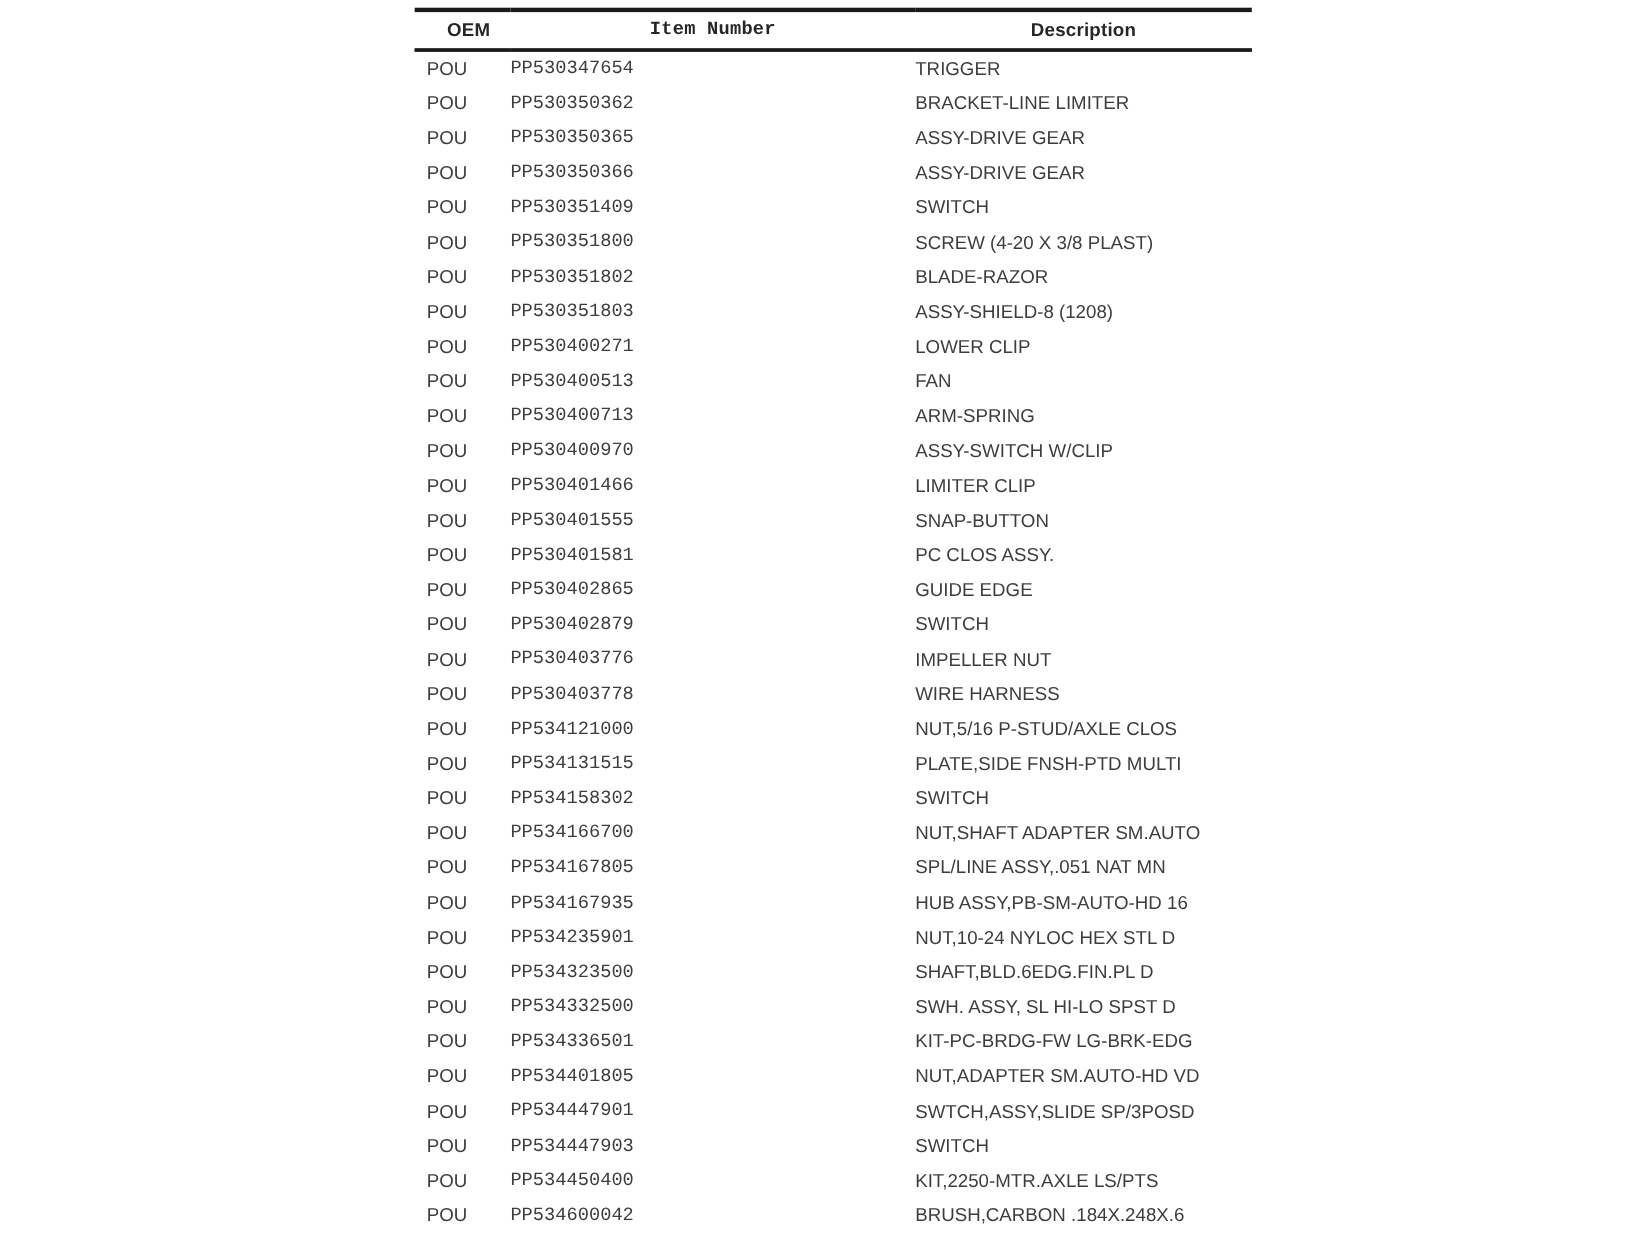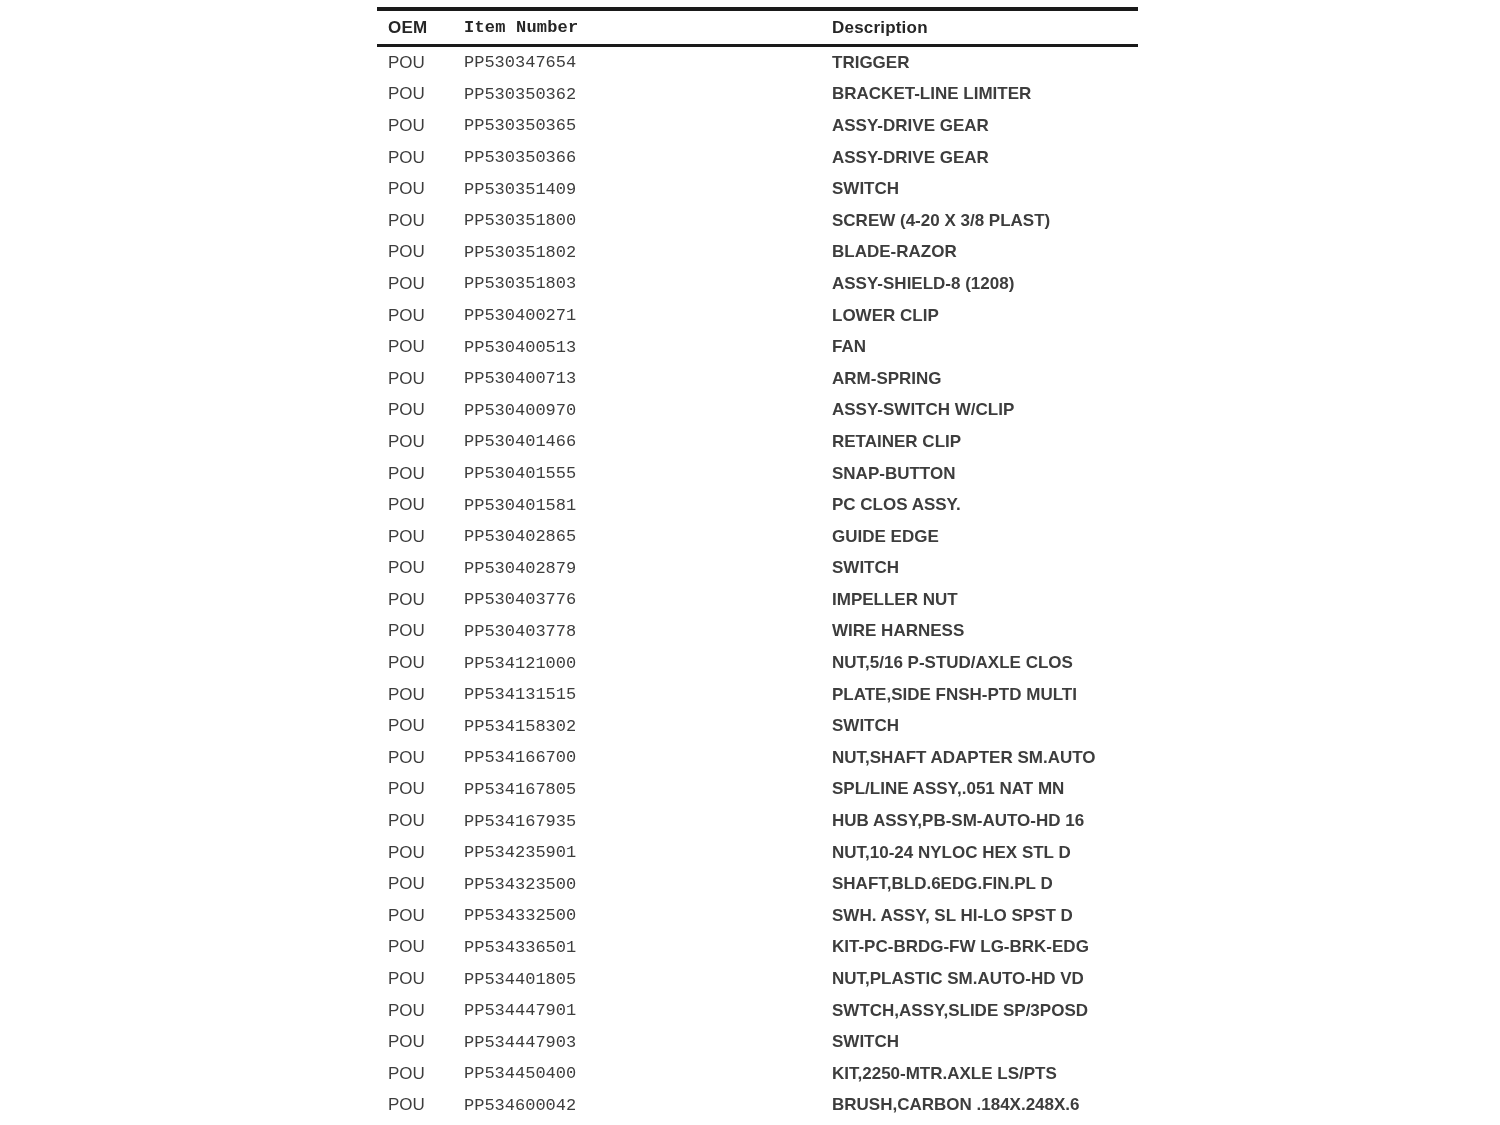--- a/index.html
+++ b/index.html
@@ -17,42 +17,42 @@
     top: 7px;
     width: 761px;
   }
   table.parts {
     width: 100%;
     border-collapse: collapse;
     table-layout: fixed;
     border-top: 4px solid var(--rule, #1a1a1a);
   }
   table.parts thead th {
-    text-align: left;
+    text-align: center;
     vertical-align: middle;
     font-size: 17px;
     font-weight: bold;
     letter-spacing: 0.2px;
     color: var(--header-text, #262626);
     height: 33px;
     padding: 0;
     border-bottom: 3px solid var(--rule, #1a1a1a);
   }
   table.parts tbody td {
     font-size: 17px;
     color: var(--body-text, #3d3d3d);
     height: 31.6px;
     vertical-align: middle;
     padding: 0;
     white-space: nowrap;
     overflow: hidden;
   }
   .col-oem  { width: 87px;  padding-left: 11px !important; }
   .col-item { width: 368px; font-family: Liberation Mono, monospace; }
-  .col-desc { width: auto; font-weight: bold; }
+  .col-desc { width: auto; }
 </style>
 </head>
 <body>
 
 <div class="page">
   <div class="table-wrap">
     <table class="parts">
       <colgroup>
         <col class="col-oem">
         <col class="col-item">
@@ -122,21 +122,21 @@
             <td class="col-desc">ARM-SPRING</td>
           </tr>
           <tr>
             <td class="col-oem">POU</td>
             <td class="col-item">PP530400970</td>
             <td class="col-desc">ASSY-SWITCH W/CLIP</td>
           </tr>
           <tr>
             <td class="col-oem">POU</td>
             <td class="col-item">PP530401466</td>
-            <td class="col-desc">RETAINER CLIP</td>
+            <td class="col-desc">LIMITER CLIP</td>
           </tr>
           <tr>
             <td class="col-oem">POU</td>
             <td class="col-item">PP530401555</td>
             <td class="col-desc">SNAP-BUTTON</td>
           </tr>
           <tr>
             <td class="col-oem">POU</td>
             <td class="col-item">PP530401581</td>
             <td class="col-desc">PC CLOS ASSY.</td>
@@ -207,21 +207,21 @@
             <td class="col-desc">SWH. ASSY, SL HI-LO SPST D</td>
           </tr>
           <tr>
             <td class="col-oem">POU</td>
             <td class="col-item">PP534336501</td>
             <td class="col-desc">KIT-PC-BRDG-FW LG-BRK-EDG</td>
           </tr>
           <tr>
             <td class="col-oem">POU</td>
             <td class="col-item">PP534401805</td>
-            <td class="col-desc">NUT,PLASTIC SM.AUTO-HD VD</td>
+            <td class="col-desc">NUT,ADAPTER SM.AUTO-HD VD</td>
           </tr>
           <tr>
             <td class="col-oem">POU</td>
             <td class="col-item">PP534447901</td>
             <td class="col-desc">SWTCH,ASSY,SLIDE SP/3POSD</td>
           </tr>
           <tr>
             <td class="col-oem">POU</td>
             <td class="col-item">PP534447903</td>
             <td class="col-desc">SWITCH</td>

